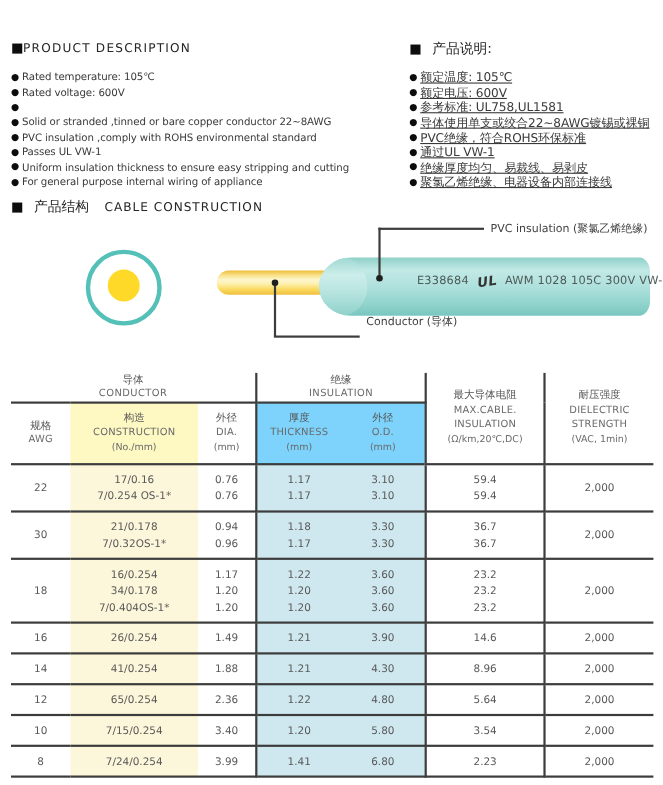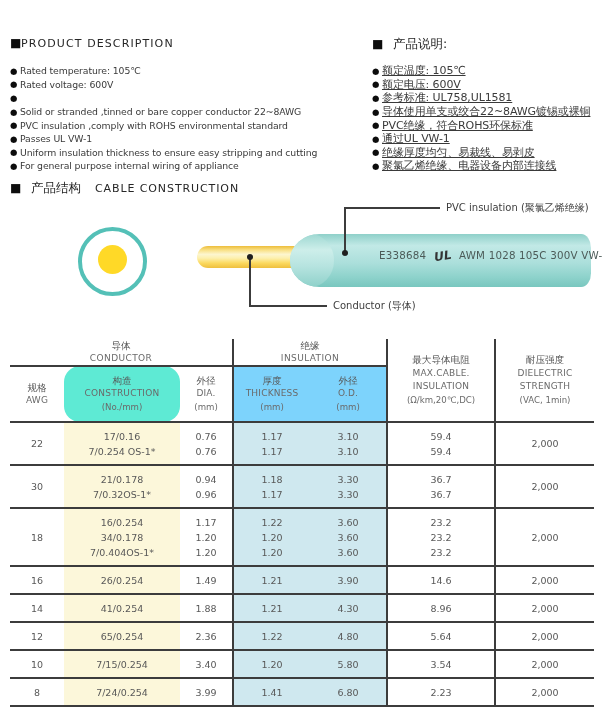--- a/index.html
+++ b/index.html
@@ -48,21 +48,21 @@
   .grp{height:27px;}
   .grp .zh{font-size:9.6px; color:#565656; line-height:12px;text-align:center;}
   .grp .en{font-size:9px; color:#6a6a6a; letter-spacing:0.4px; line-height:12px;}
   .colhead{height:56px;}
   .colhead .zh{font-size:9.6px; color:#565656; line-height:13.5px;}
   .colhead .en{font-size:9px; color:#6a6a6a; letter-spacing:0.2px; line-height:13.5px;}
   .colhead .unit{font-size:8.6px; color:#6a6a6a; line-height:13.5px;}
   .bd-b2{border-bottom:2px solid #3c3c3c;}
   .bd-b25{border-bottom:2.5px solid #3c3c3c;margin-left:12px;}
   .bd-r2{border-right:2px solid #3c3c3c;}
-  .bg-yellow{background:#5eead4;border-radius:16px;}
+  .bg-yellow{background:#fef9c3;}
   .bg-blue{background:#7dd3fc;}
   .spec-table tbody td{font-size:9.5px; color:#585858; line-height:15px;
     padding:5.5px 0; border-bottom:2px solid #3c3c3c;}
   .spec-table tbody tr:last-child td{border-bottom-width:2.5px;}
   .spec-table tbody td.td-cons{background:#fcf7da;}
   .spec-table tbody td.td-thk,.spec-table tbody td.td-od{background:#cfe8ef;}
   .spec-table tbody td.td-dia,.spec-table tbody td.td-od,.spec-table tbody td.td-res{border-right:2px solid #3c3c3c;}
 </style>
 </head>
 <body>
@@ -165,21 +165,21 @@
   </div>
 
   <div class="ann-line" style="left:344px; top:207px; width:96px; height:1.5px;"></div>
   <div class="ann-line" style="left:344px; top:207px; width:1.5px; height:46px;"></div>
   <div class="ann-dot" style="left:342px; top:250px;"></div>
   <div class="ann-label" style="left:446px; top:201px;">PVC insulation (聚氯乙烯绝缘)</div>
 
   <div class="ann-dot" style="left:247px; top:254px;"></div>
   <div class="ann-line" style="left:249px; top:258px; width:1.5px; height:48px;"></div>
   <div class="ann-line" style="left:249px; top:305px; width:78px; height:1.5px;"></div>
-  <div class="ann-label" style="left:333px; top:299px;">Conductor (导体)</div>
+  <div class="ann-label" style="left:333px; top:285px;">Conductor (导体)</div>
 
   <table class="spec-table">
     <colgroup>
       <col style="width:54px">
         <col style="width:116px">
         <col style="width:53px">
       <col style="width:77px">
         <col style="width:77px">
         <col style="width:108px">
         <col style="width:99px">

